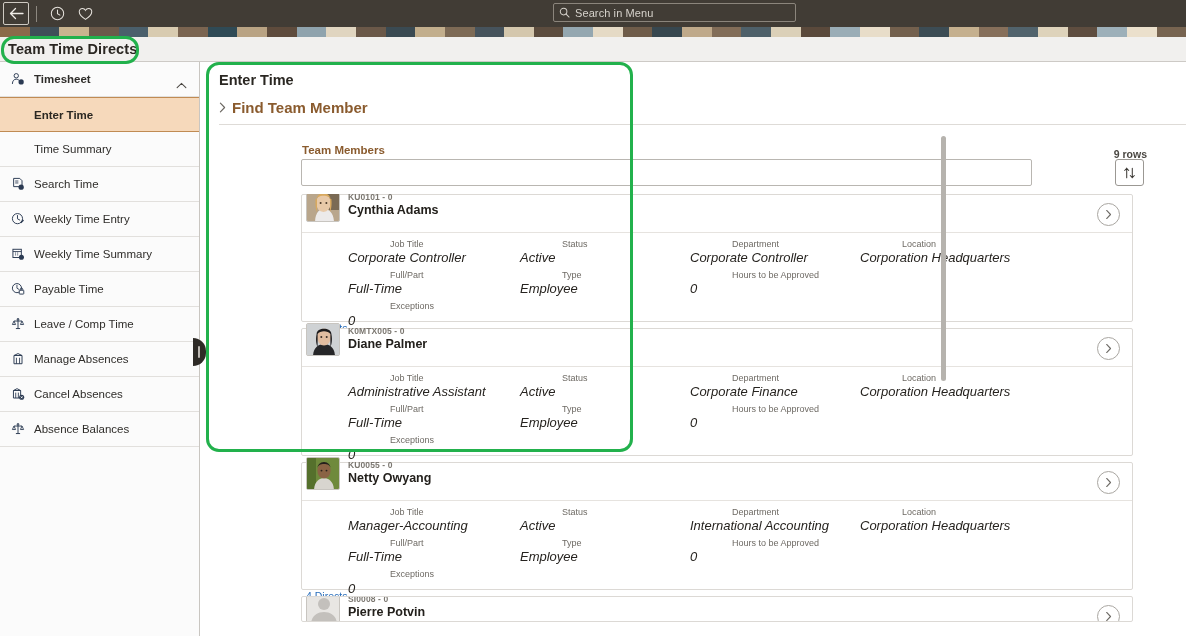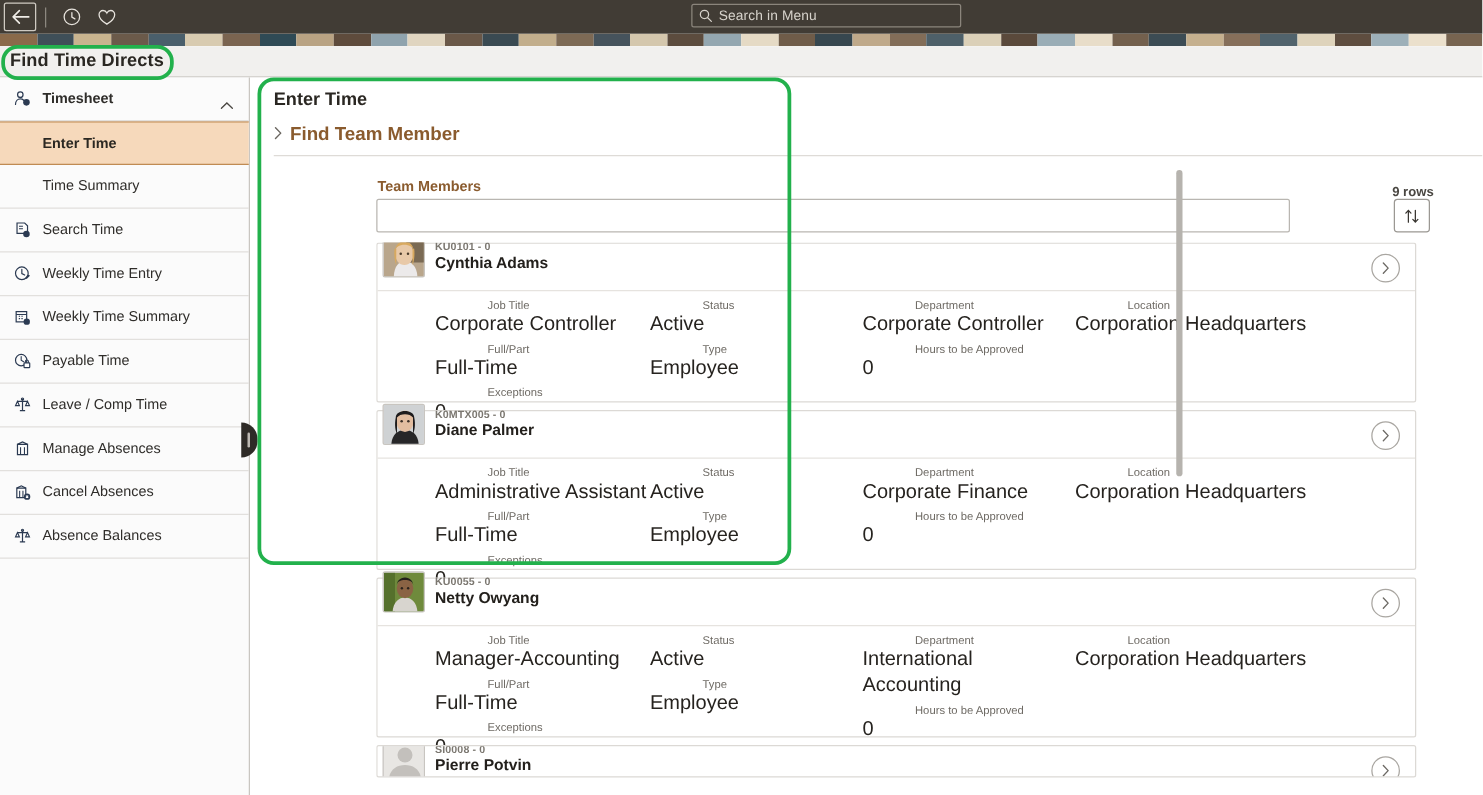--- a/index.html
+++ b/index.html
@@ -18,21 +18,21 @@
   .back-btn {
     width: 26px; height: 23px; margin-left: 3px;
     border: 1px solid #cfcac2; border-radius: 2px;
     display: flex; align-items: center; justify-content: center;
     background: transparent;
   }
   .divider-v { width: 1px; height: 16px; background: #8d8880; margin: 0 9px 0 7px; }
   .hdr-icon { width: 22px; height: 22px; display: flex; align-items: center; justify-content: center; margin-right: 6px; }
   .search-wrap {
     position: absolute; left: 553px; top: 3px;
-    width: 216px; height: 19px;
+    width: 243px; height: 19px;
     border: 1px solid #8b857c; border-radius: 2px;
     display: flex; align-items: center; padding-left: 5px;
   }
   .search-wrap svg { flex: 0 0 auto; }
   .search-ph { font-size: 11px; color: #d6d2cb; margin-left: 5px; letter-spacing: .1px; }
 
   
   .banner {
     position: absolute; top: 27px; left: 0; width: 1186px; height: 10px;
     display: flex; overflow: hidden;
@@ -150,21 +150,21 @@
     display: flex; align-items: center; justify-content: center;
   }
   .card-body { display: flex; padding: 6px 0 4px 46px; position: relative; min-height: 72px; }
   .col { }
   .col.c1 { width: 172px; }
   .col.c2 { width: 170px; }
   .col.c3 { width: 170px; }
   .col.c4 { width: 200px; }
   .fld { margin-bottom: 3px; }
   .fld-lbl { font-size: 9px; color: #6e6a64; line-height: 1.25; margin-left: 42px; }
-  .fld-val { font-size: 16px; color: #26231f; line-height: 1.3; }
+  .fld-val { font-size: 13px; color: #26231f; line-height: 1.3; font-style: italic; }
   .directs {
     font-size: 10.5px; color: #2a6ebb;
     position: absolute; left: 4px; bottom: 2px; margin-top: 41px;
   }
   .card.tall { height: 128px; }
   .card.short-clip { height: 26px; overflow: hidden; }
 
   .list-scroll {
     position: absolute; left: 941px; top: 136px;
     width: 5px; height: 245px; background: #b6b3ae; border-radius: 3px;
@@ -244,21 +244,21 @@
       <i style="background: rgb(134, 111, 90);"></i>
       <i style="background: rgb(81, 99, 108);"></i>
       <i style="background: rgb(222, 211, 187);"></i>
       <i style="background: rgb(94, 77, 63);"></i>
       <i style="background: rgb(157, 176, 185);"></i>
       <i style="background: rgb(235, 224, 204);"></i>
       <i style="background: rgb(119, 100, 80);"></i>
     </div>
 
   <div class="titlebar"></div>
-  <div class="page-title">Find Time Directs</div>
+  <div class="page-title">Team Time Directs</div>
 
   <div class="sidebar">
 
     <div class="side-row header-row">
       <span class="s-icon">
         <svg width="14" height="14" viewBox="0 0 16 16">
           <circle cx="6" cy="4.3" r="2.5" stroke="#2b3a52" stroke-width="1.1" fill="none"></circle>
           <path d="M1.6 13.2 C1.6 9.9 3.6 8.2 6 8.2 C7.2 8.2 8.3 8.6 9.1 9.4" stroke="#2b3a52" stroke-width="1.1" fill="none" stroke-linecap="round"></path>
           <circle cx="11.6" cy="11.3" r="3" fill="#2b3a52"></circle>
         </svg>

